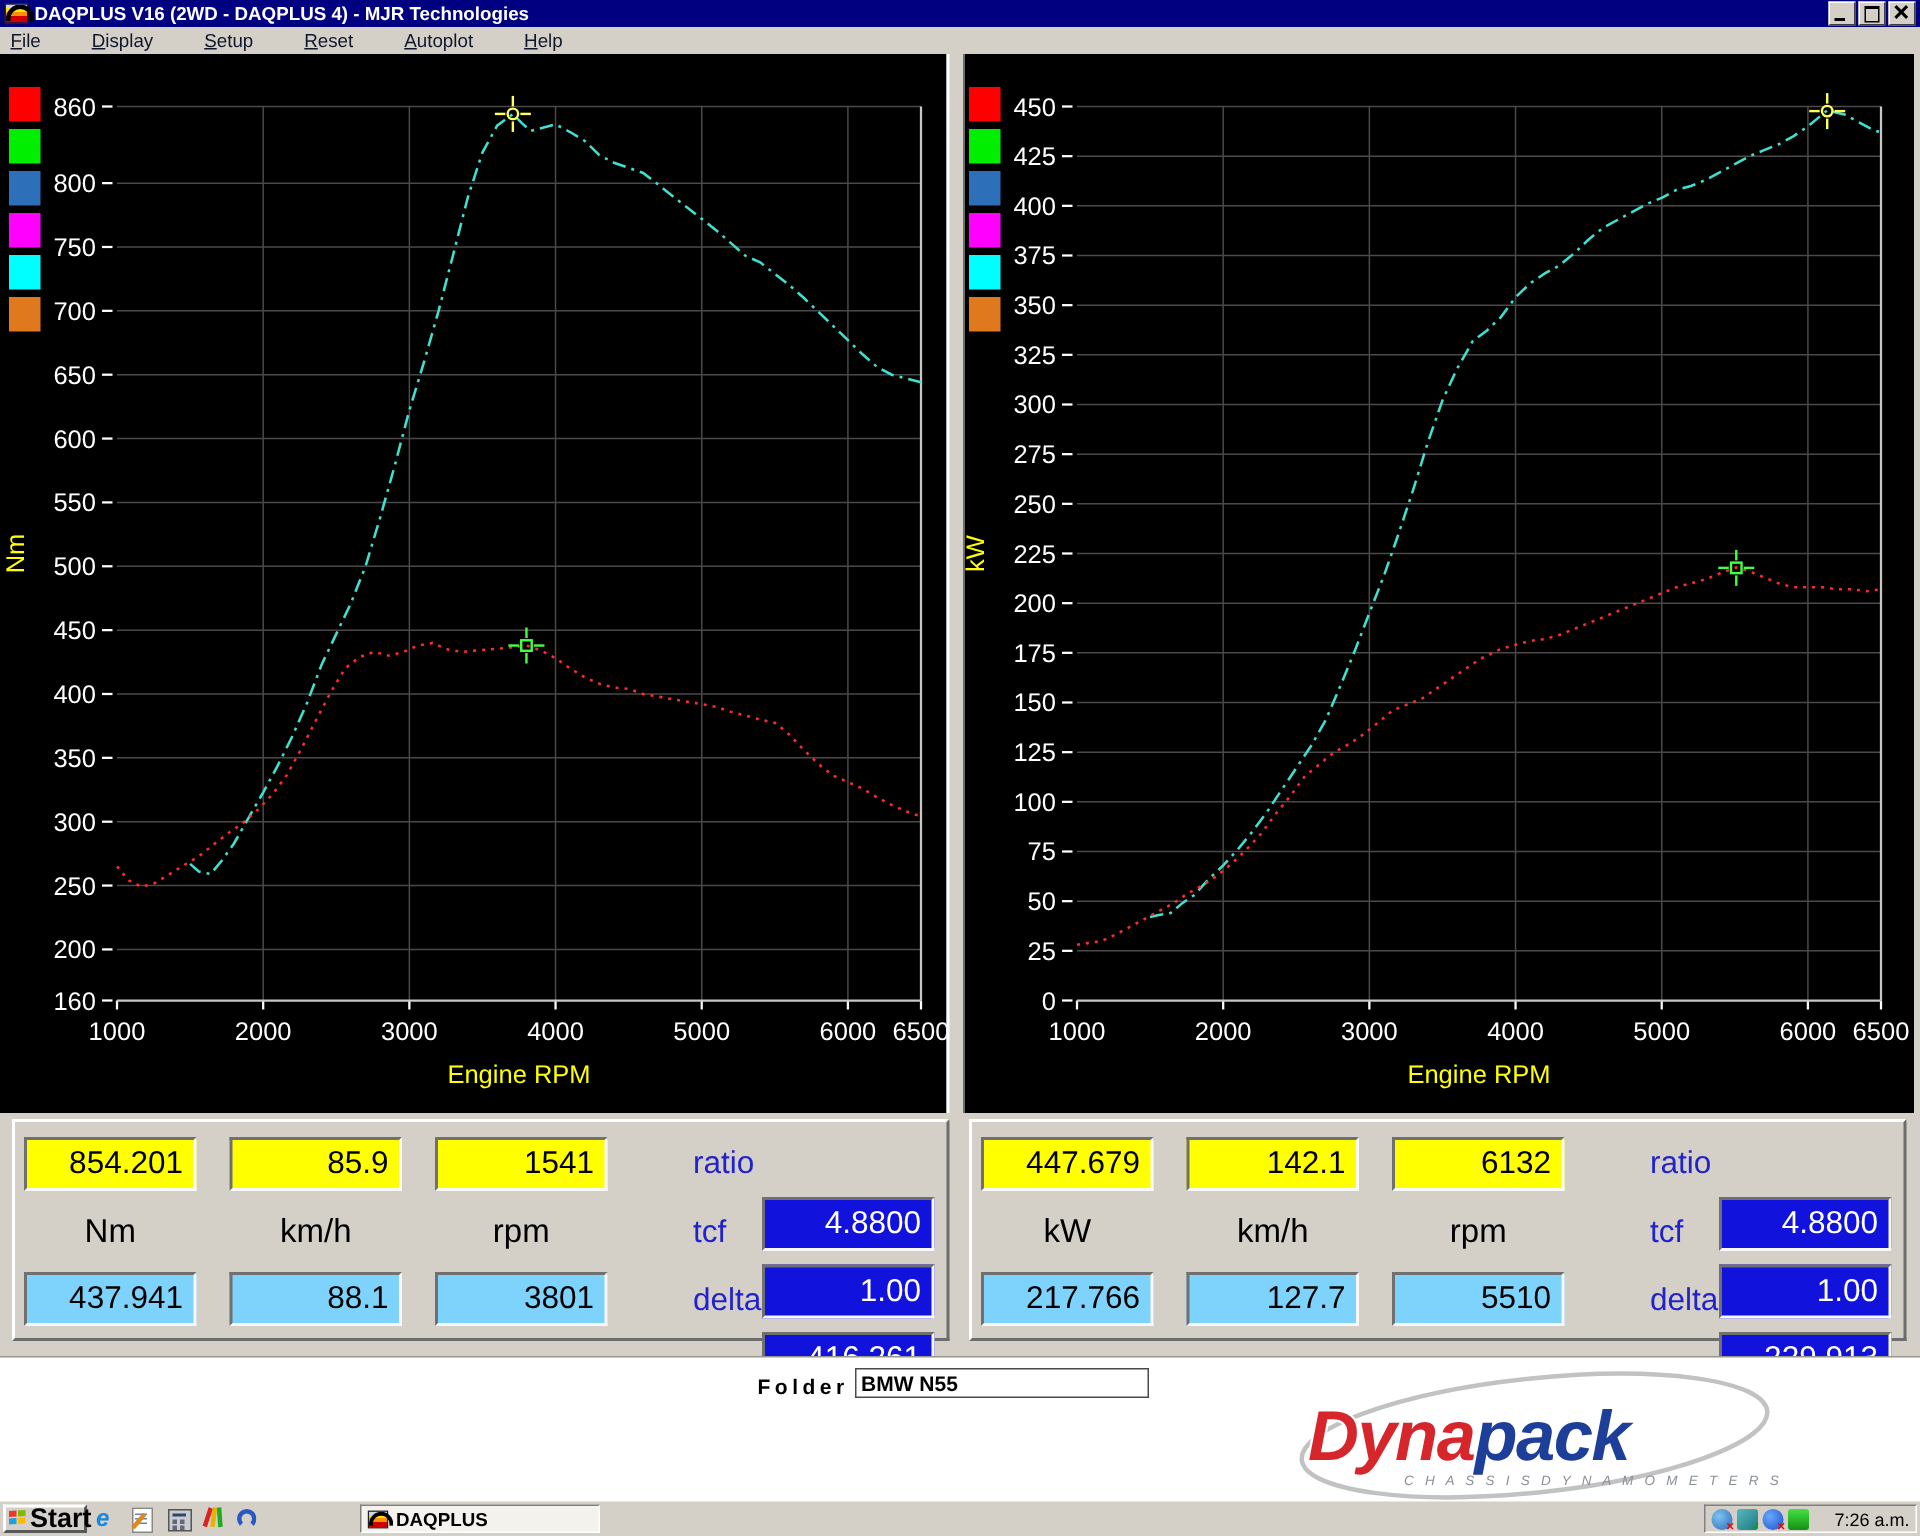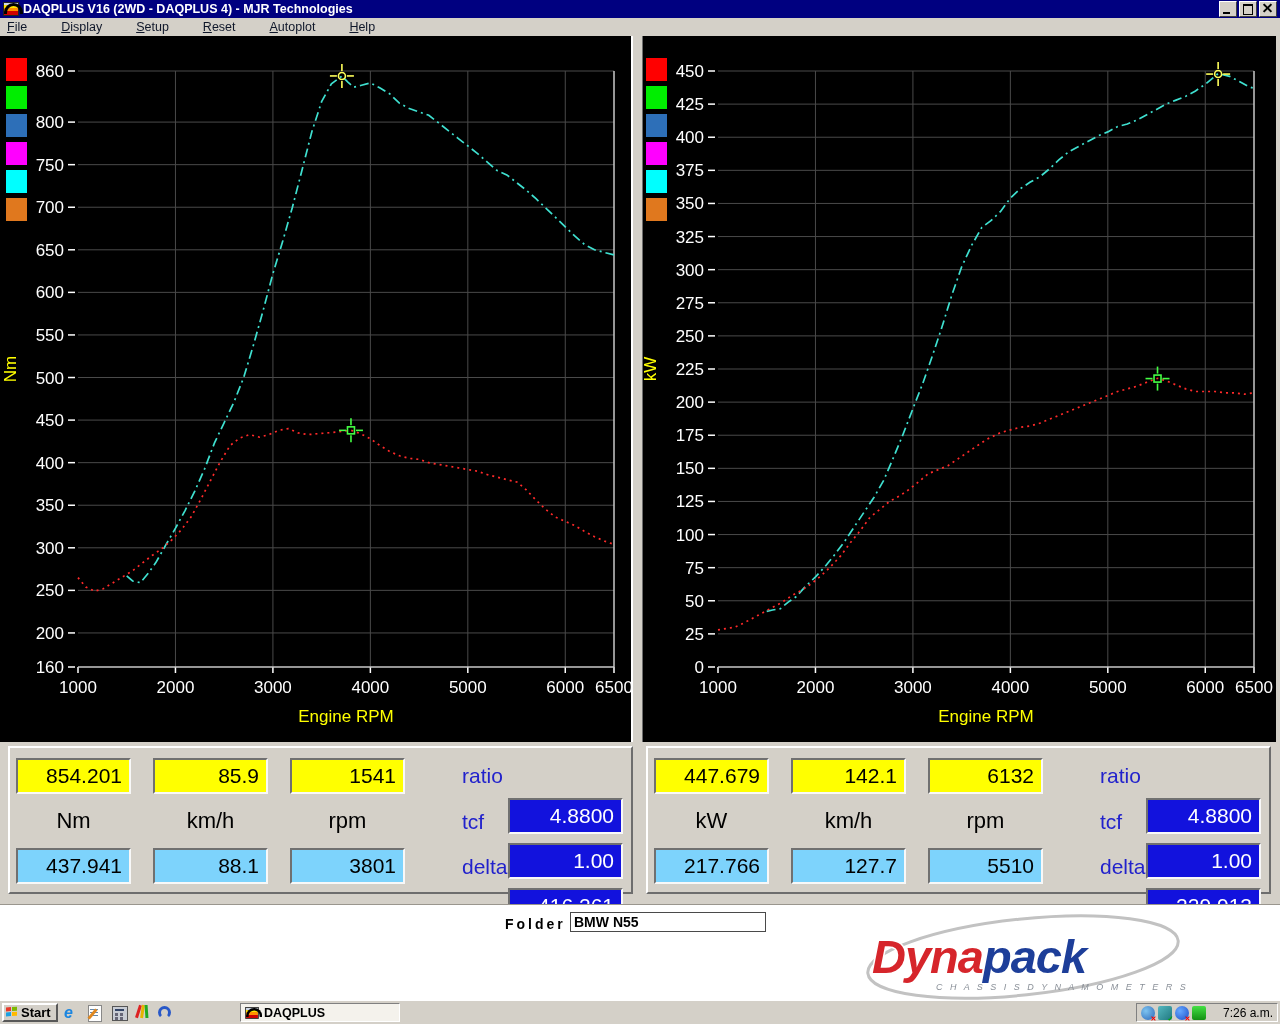--- a/index.html
+++ b/index.html
@@ -52,21 +52,21 @@
   .white-strip{position:absolute;left:0;top:904px;width:1280px;height:96px;background:#fff;border-top:1px solid #9a968e;box-sizing:border-box;}
   .folder-label{position:absolute;left:505px;top:11px;font-size:14px;font-weight:bold;letter-spacing:3px;color:#000;}
   .folder-input{position:absolute;left:570px;top:7px;width:196px;height:20px;border:1px solid #4a4a4a;
       background:#fff;font-family:"Liberation Sans",sans-serif;font-size:14px;font-weight:bold;color:#000;padding:0 3px;box-sizing:border-box;}
   
   .taskbar{position:absolute;left:0;top:1000px;width:1280px;height:24px;background:#d4d0c8;
       border-top:1px solid #fff;box-sizing:border-box;}
   .start-btn{position:absolute;left:2px;top:2px;width:56px;height:19px;background:#d4d0c8;
       border:2px solid;border-color:#fff #585858 #585858 #fff;box-sizing:border-box;
       display:flex;align-items:center;gap:3px;padding-left:2px;}
-  .start-btn span{font-size:13px;font-weight:bold;color:#000;}
+  .start-btn span{font-size:18px;font-weight:bold;color:#000;}
   .winflag{width:12px;height:11px;display:grid;grid-template-columns:5px 5px;grid-template-rows:4px 4px;gap:1px;transform:skewY(-4deg);}
   .winflag i{display:block;}
   .ql{position:absolute;top:3px;width:17px;height:17px;}
   .ie-e{font-size:16px;font-weight:bold;font-style:italic;color:#1b86e0;line-height:16px;}
   .page-ic{width:12px;height:15px;background:#fff;border:1px solid #888;position:relative;}
   .page-ic::before{content:"";position:absolute;left:1px;top:3px;width:8px;height:1px;background:#68a;box-shadow:0 3px 0 #68a,0 6px 0 #68a;}
   .page-ic::after{content:"";position:absolute;left:2px;top:2px;width:3px;height:12px;background:#e08820;transform:rotate(40deg);}
   .calc-ic{width:14px;height:13px;background:#c8ccd4;border:1px solid #555;position:relative;}
   .calc-ic::before{content:"";position:absolute;left:2px;top:2px;width:9px;height:2px;background:#346;}
   .calc-ic::after{content:"";position:absolute;left:2px;top:6px;width:3px;height:3px;background:#667;box-shadow:5px 0 0 #667,0 4px 0 #667,5px 4px 0 #667;}

